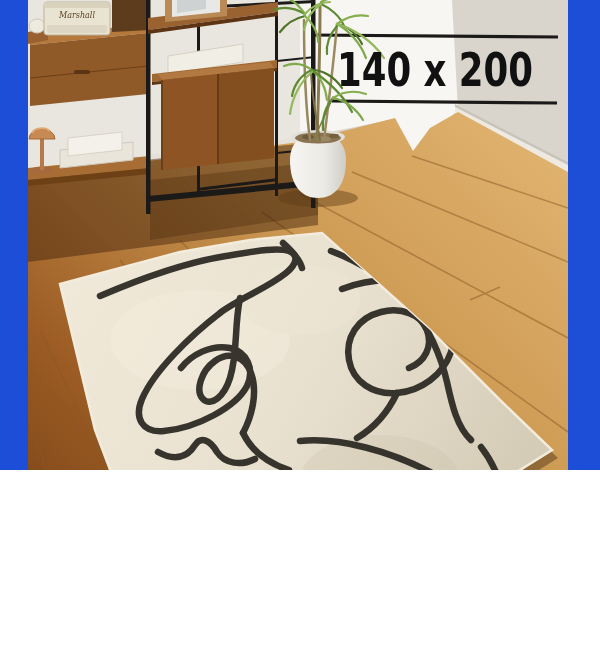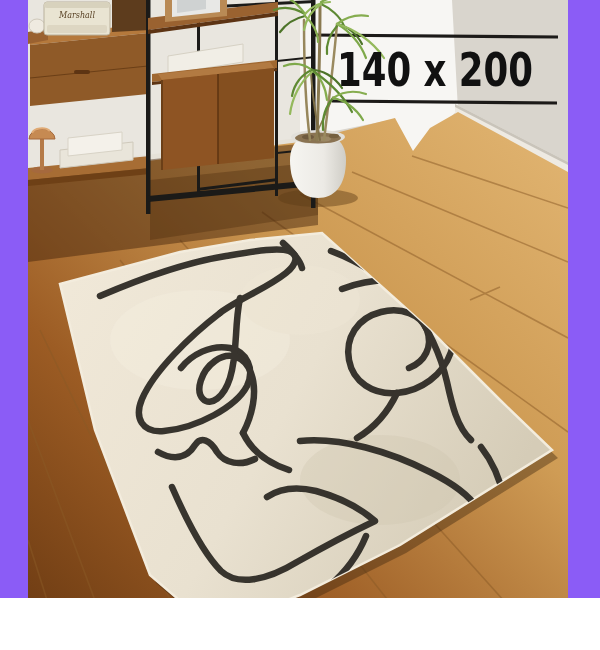--- a/index.html
+++ b/index.html
@@ -1,16 +1,16 @@
 <!DOCTYPE html>
 <html><head>
 <meta charset="utf-8">
 <style>
   html,body{margin:0;padding:0;background:#ffffff;}
-  .canvas{position:relative;width:600px;height:598px;background:#8b5cf6;overflow:hidden;
+  .canvas{position:relative;width:600px;height:470px;background:#1d4ed8;overflow:hidden;
           font-family:"Liberation Sans",sans-serif;}
   .photo{position:absolute;left:28px;top:0;width:540px;height:641px;overflow:hidden;background:#dad6ce;}
   .photo svg{display:block;}
 </style>
 </head>
 <body>
 
 <div class="canvas">
   <div class="photo">
     <svg width="540" height="641" viewBox="28 0 540 641" xmlns="http://www.w3.org/2000/svg">

